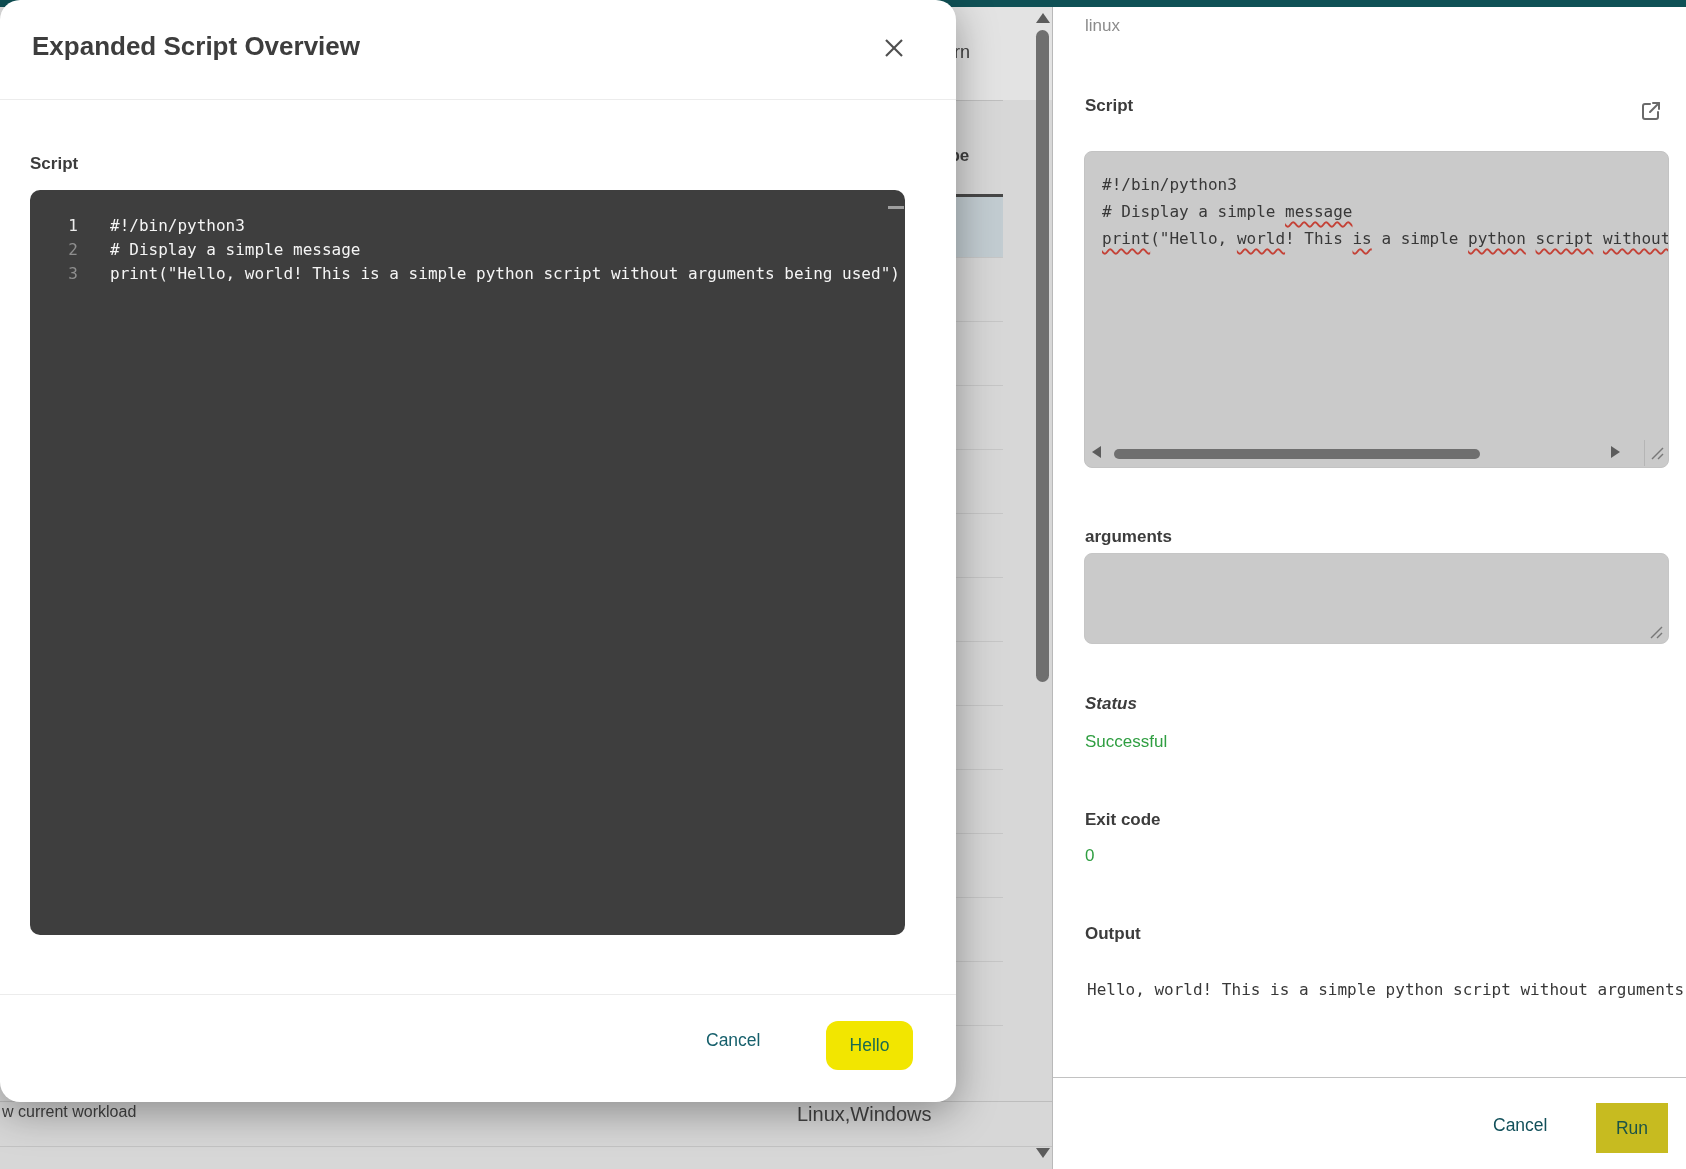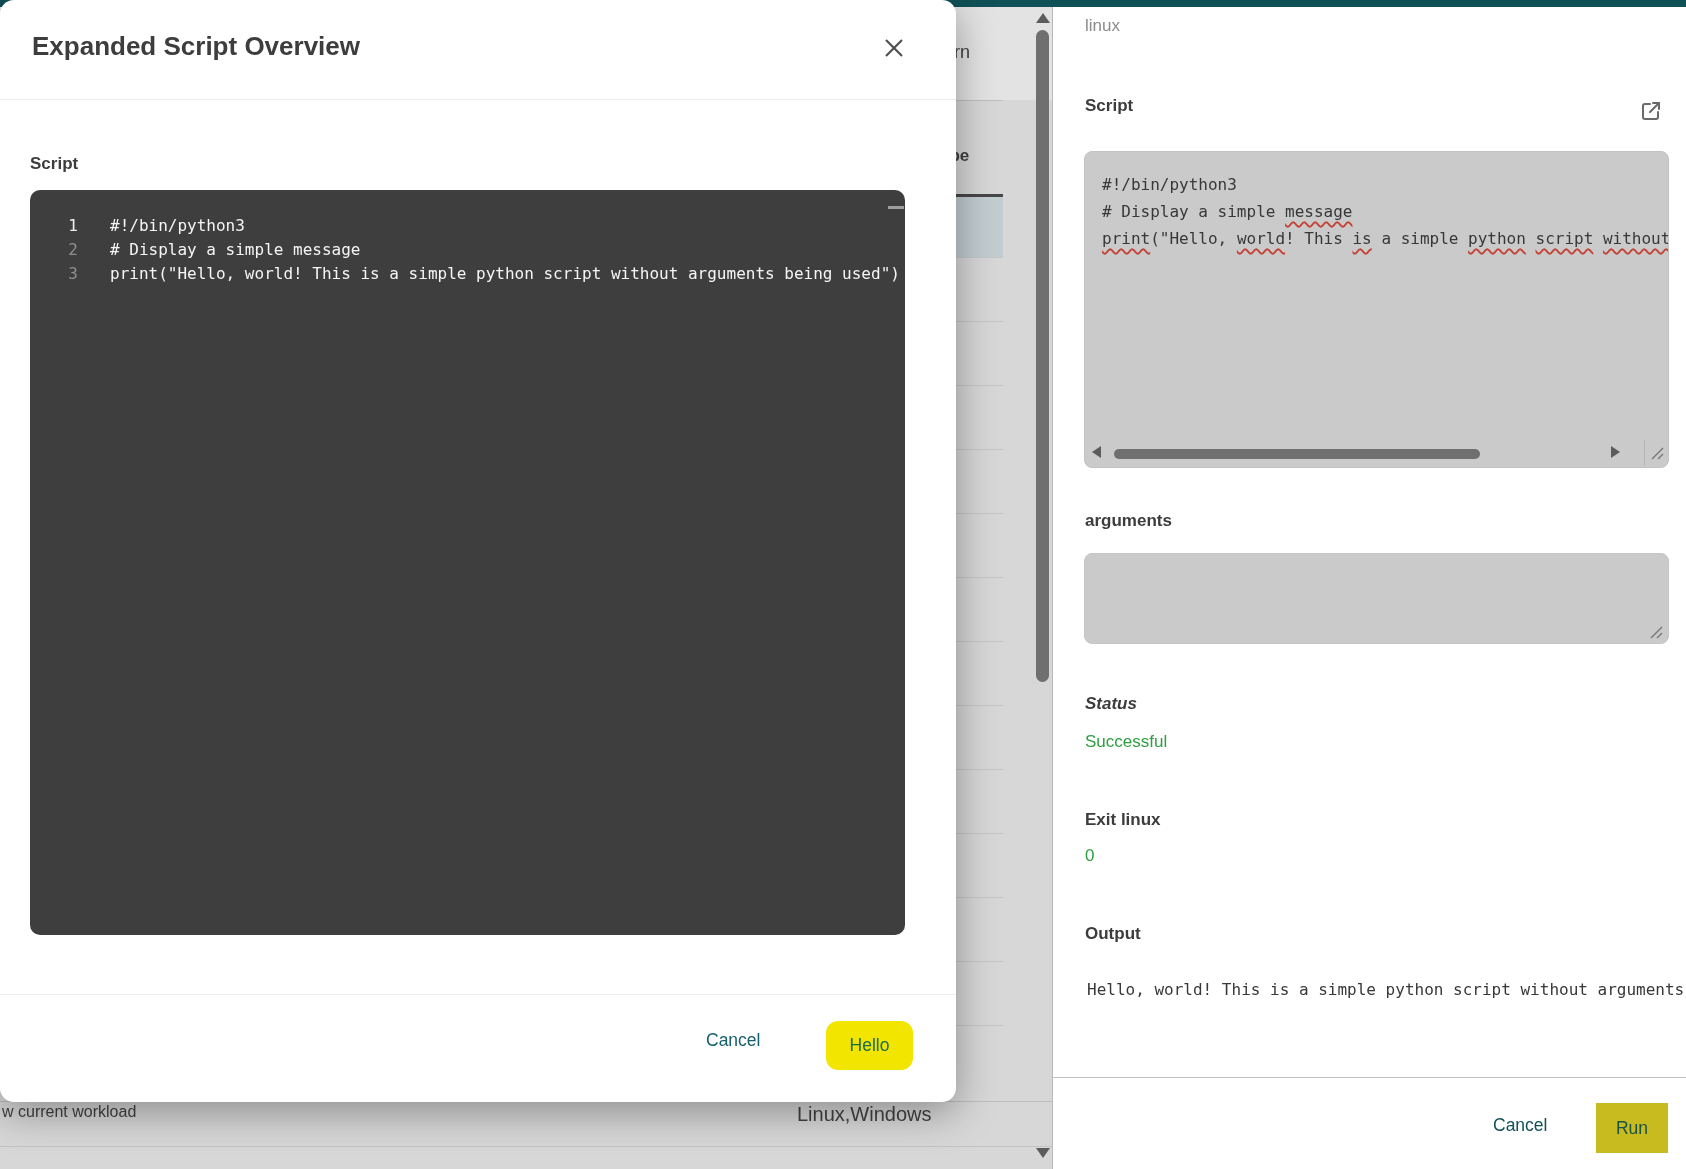--- a/index.html
+++ b/index.html
@@ -42,38 +42,38 @@
   .sq { text-decoration-line:underline; text-decoration-style:wavy; text-decoration-color:#c44237;
         text-decoration-thickness:1.5px; text-underline-offset:4px; }
   
   #hscroll-left { position:absolute; left:7px; bottom:9px; width:0; height:0;
      border-top:6px solid transparent; border-bottom:6px solid transparent; border-right:9px solid #5c5c5c; }
   #hscroll-thumb { position:absolute; left:29px; bottom:8px; width:366px; height:10px; background:#6f6f6f; border-radius:5px; }
   #hscroll-right { position:absolute; right:48px; bottom:9px; width:0; height:0;
      border-top:6px solid transparent; border-bottom:6px solid transparent; border-left:9px solid #5c5c5c; }
   .resize-grip { position:absolute; right:2px; bottom:2px; width:22px; height:22px; }
   #panel-script-resizer { border-left:1px solid #b5b5b5; height:26px; bottom:1px; }
-  #panel-args-label { top:504px; }
+  #panel-args-label { top:520px; }
   #panel-args-box { left:31px; top:546px; width:585px; height:91px; background:#cacaca;
      border:1px solid #c6c6c6; border-radius:8px; }
   #panel-status-label { top:687px;font-style:italic; }
   #panel-status-value { left:32px; top:725px; font-size:17px; color:#2f9e41; }
   #panel-exit-label { top:803px; }
   #panel-exit-value { left:32px; top:839px; font-size:17px; color:#2f9e41; }
   #panel-output-label { top:917px; }
   #panel-output-text { left:34px; top:973px; width:600px; font-family:"DejaVu Sans Mono", monospace;
      font-size:16px; color:#383838; white-space:pre; overflow:hidden; }
   #panel-footer-line { left:0; top:1070px; width:634px; height:1px; background:#c2c2c2; }
   #panel-cancel-button { left:440px; top:1108px; font-size:17.5px; font-weight:500; color:#12505a;
      background:none; border:none; cursor:pointer; font-family:inherit; }
   #panel-run-button { left:543px; top:1096px; width:72px; height:50px; background:#c7bb20; border:none;
      border-radius:0; font-size:17.5px; font-weight:500; color:#1c5347; cursor:pointer; font-family:inherit; }
 
   
-  #modal { left:0; top:0; width:956px; height:1102px; background:#ffffff; border-radius:14px;
+  #modal { left:0; top:0; width:956px; height:1102px; background:#ffffff; border-radius:20px;
      box-shadow:0 10px 40px rgba(0,0,0,0.35); z-index:10; }
   #modal-title { position:absolute; left:32px; top:31px; font-size:26px; font-weight:600; color:#3d3d3d; }
   #modal-close { position:absolute; left:874px; top:30px; width:40px; height:38px; background:none; border:none; cursor:pointer; }
   #modal-header-line { position:absolute; left:0; top:99px; width:956px; height:1px; background:#ececec; }
   #modal-script-label { position:absolute; left:30px; top:154px; font-size:17px; font-weight:600; color:#3c3c3c; }
   #code-editor { position:absolute; left:30px; top:190px; width:875px; height:745px;
      background:#3e3e3e; border-radius:10px; overflow:hidden; cursor:text; }
   #editor-lines { position:absolute; left:0; top:24px; width:100%; font-family:"DejaVu Sans Mono", monospace;
      font-size:16px; line-height:24px; white-space:pre; }
   .ed-row { display:flex; }
@@ -136,21 +136,21 @@
       <svg width="22" height="22" viewBox="0 0 22 22">
           <line x1="18" y1="8" x2="7" y2="19" stroke="#787878" stroke-width="1.5"></line>
           <line x1="18" y1="14" x2="13" y2="19" stroke="#787878" stroke-width="1.5"></line>
         </svg>
     </div>
   </div>
 
   <div id="panel-status-label" class="panel-label">Status</div>
   <div id="panel-status-value" class="abs">Successful</div>
 
-  <div id="panel-exit-label" class="panel-label">Exit linux</div>
+  <div id="panel-exit-label" class="panel-label">Exit code</div>
   <div id="panel-exit-value" class="abs">0</div>
 
   <div id="panel-output-label" class="panel-label">Output</div>
   <div id="panel-output-text" class="abs">Hello, world! This is a simple python script without arguments being used</div>
 
   <div id="panel-footer-line" class="abs"></div>
   <button id="panel-cancel-button" class="abs">Cancel</button>
   <button id="panel-run-button" class="abs">Run</button>
 </div>
 

